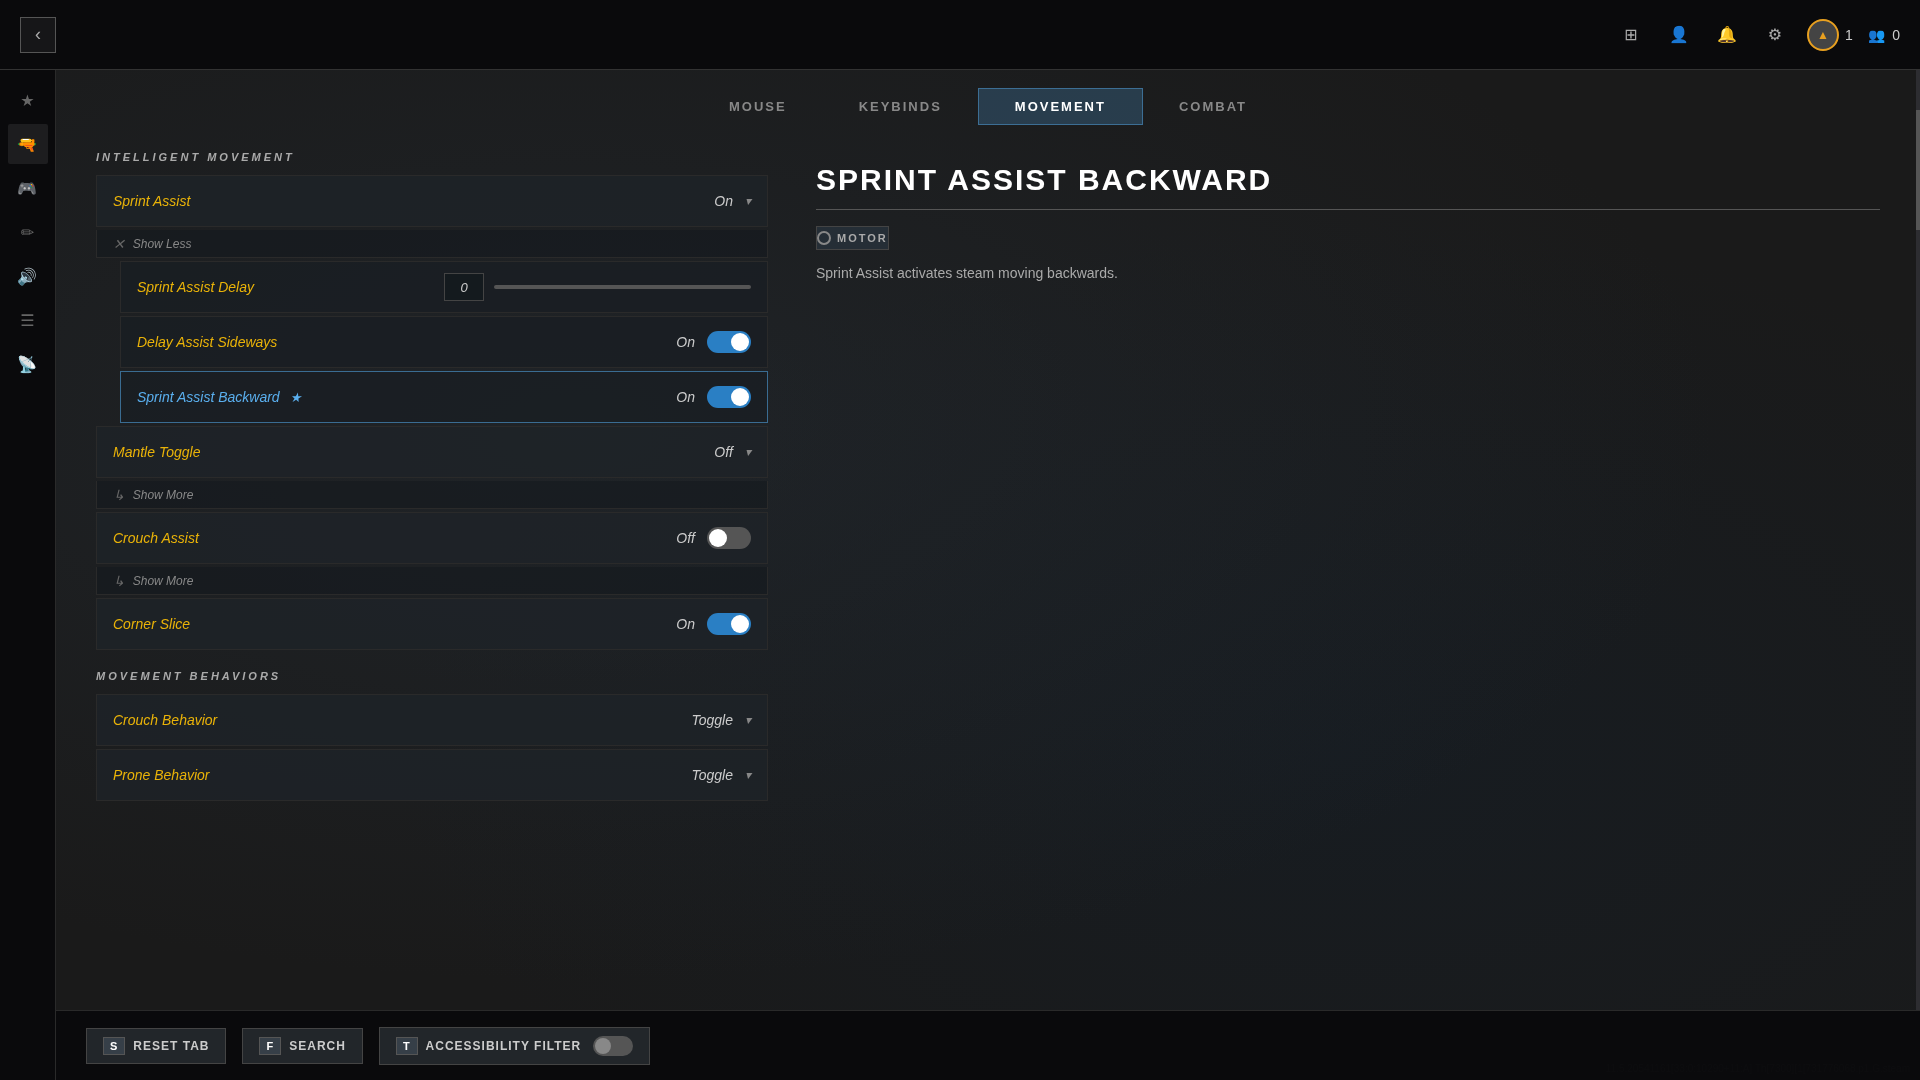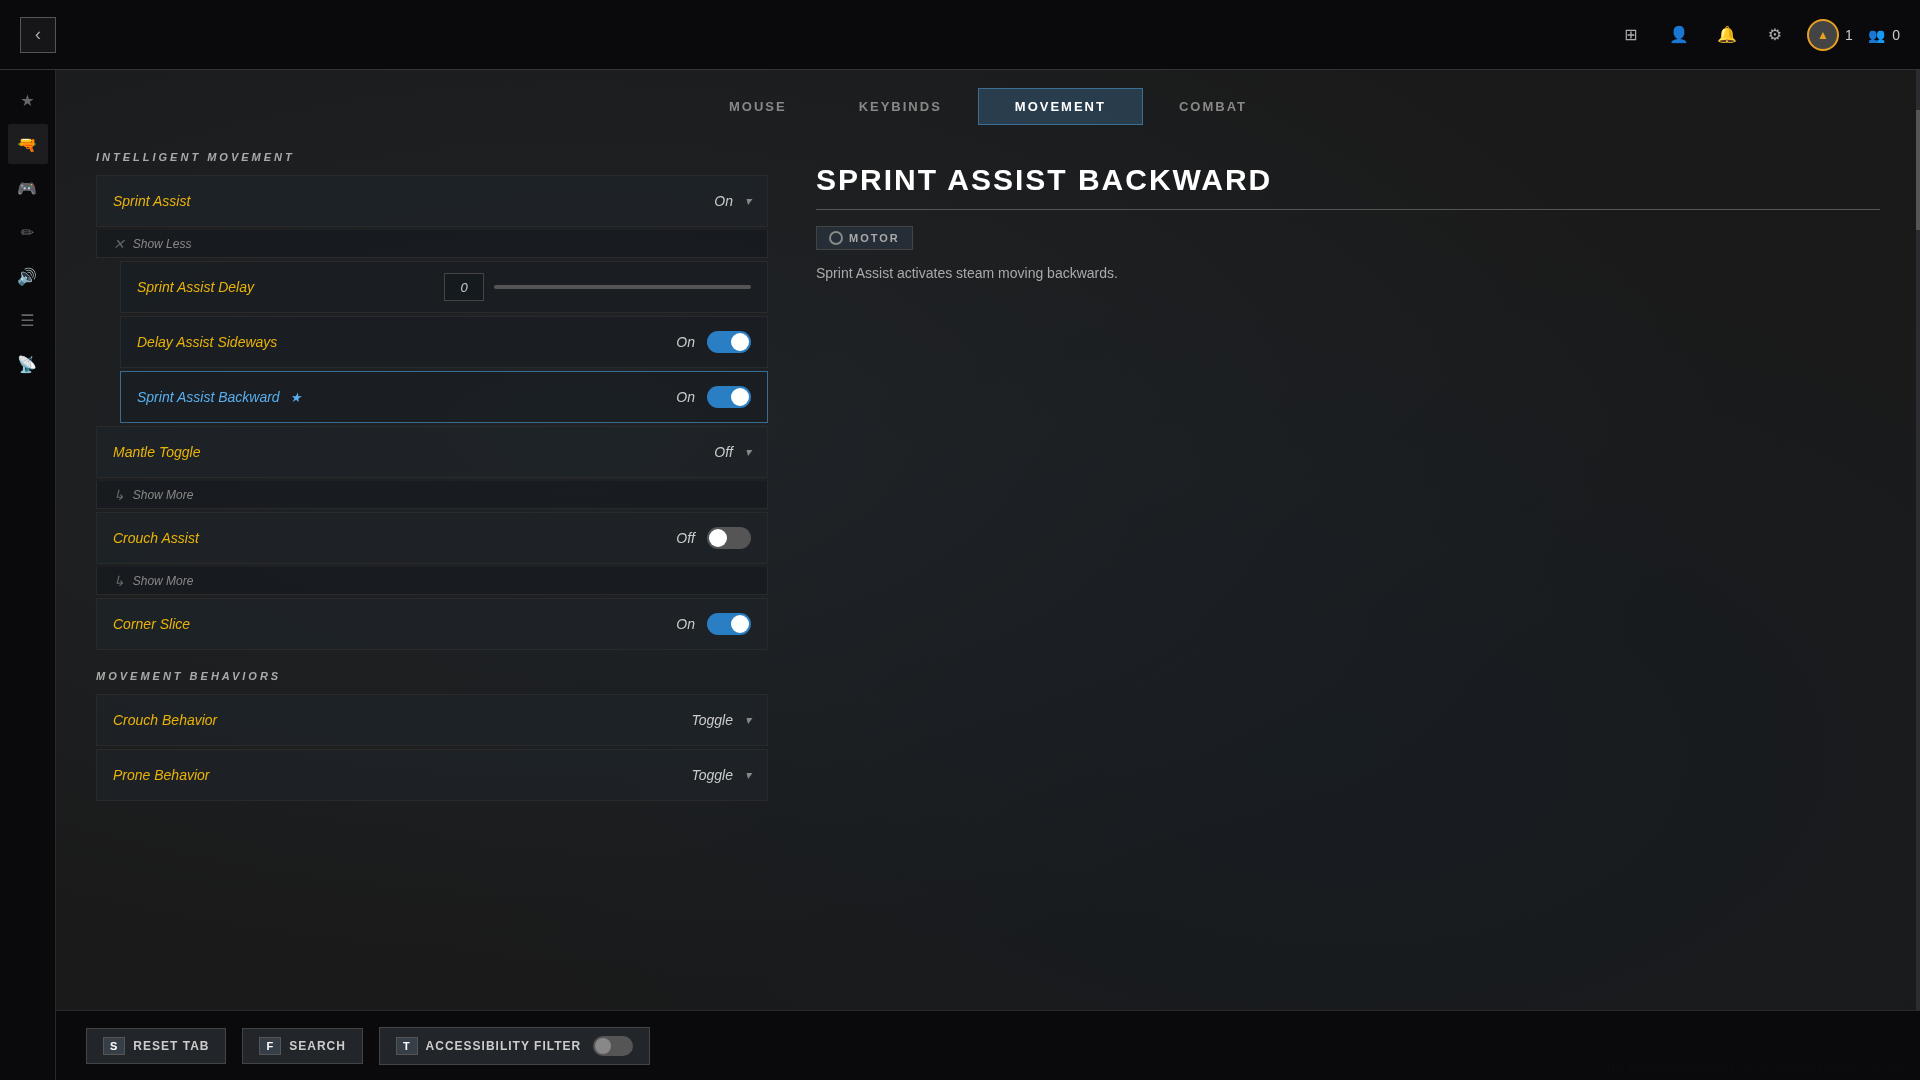--- a/index.html
+++ b/index.html
@@ -371,21 +371,21 @@
       border-bottom: 1px solid #555;
       padding-bottom: 12px;
     }
 
     .motor-badge {
       display: inline-flex;
       align-items: center;
       gap: 6px;
       background: rgba(40,50,60,0.8);
       border: 1px solid #444;
-      padding: 4px 12px;
+      padding: 4px 0;
       font-size: 11px;
       font-weight: bold;
       letter-spacing: 2px;
       color: #aaa;
       margin: 12px 0;
       text-transform: uppercase;
     }
 
     .motor-icon {
       width: 14px;

